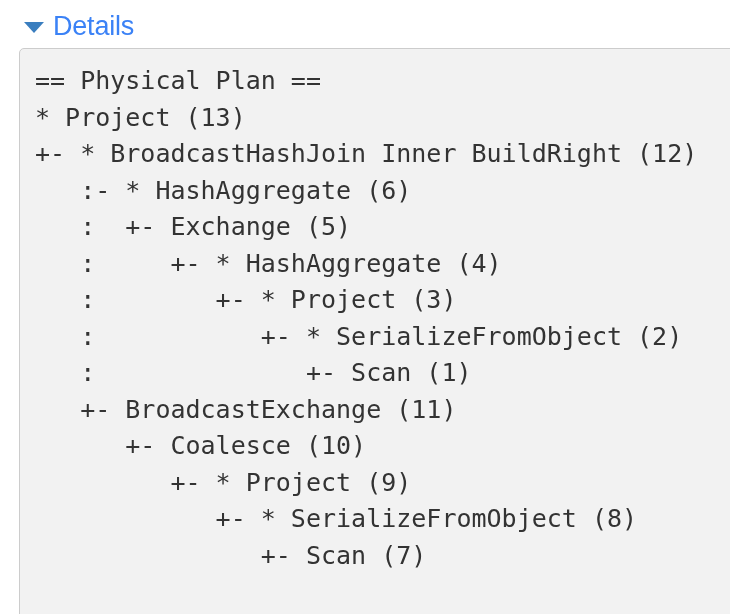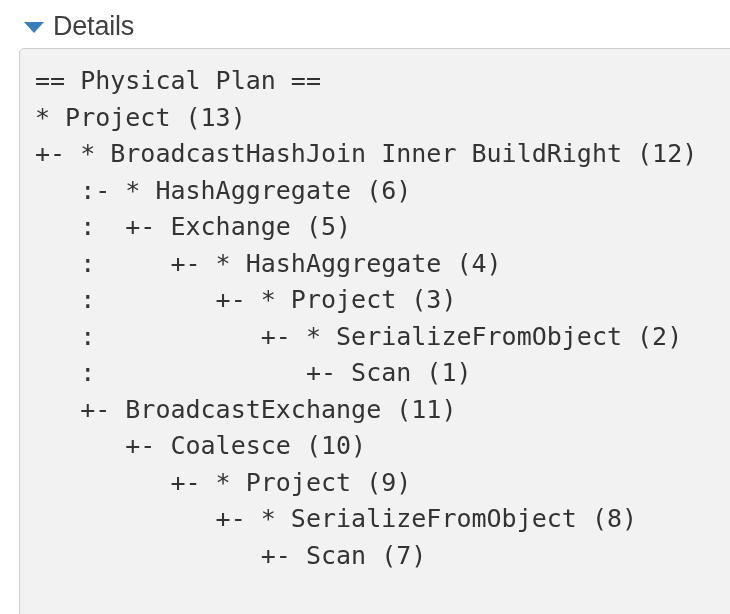--- a/index.html
+++ b/index.html
@@ -41,21 +41,21 @@
     border-right: 10px solid transparent;
     border-top: 11px solid #3a7ebf;
     display: block;
     flex: 0 0 auto;
     margin-top: 2px;
   }
   .details-label {
     font-family: "Liberation Sans", sans-serif;
     font-size: 27px;
     font-weight: 400;
-    color: #404040;
+    color: #3b82f6;
     letter-spacing: -0.2px;
     white-space: nowrap;
   }
 
   
   .plan-block {
     position: absolute;
     left: 19px;
     top: 48px;
     width: 760px;           

